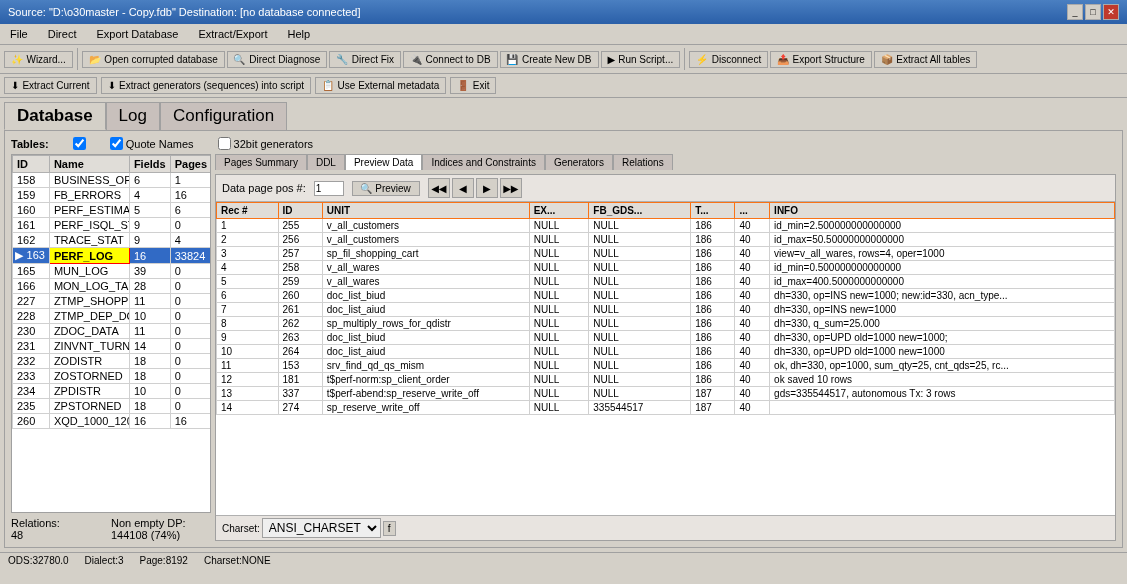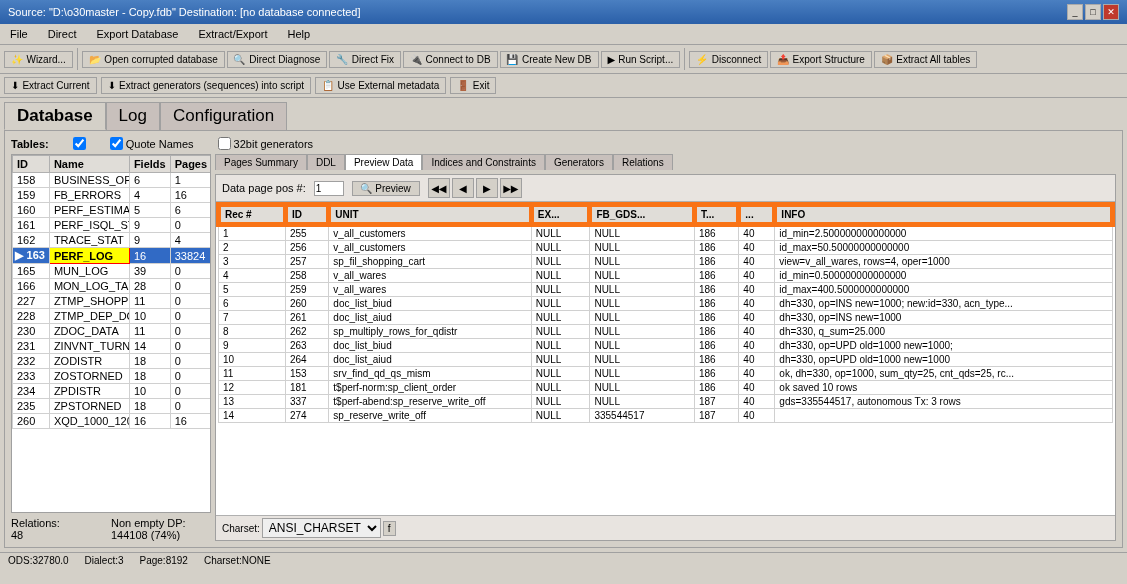--- a/index.html
+++ b/index.html
@@ -223,21 +223,21 @@
       flex: 1;
       overflow: auto;
     }
     .data-grid {
       width: 100%;
       border-collapse: collapse;
       font-size: 10px;
     }
     .data-grid th {
       background: #e0ddd8;
-      border: 5px solid #f97316;
+      border: 1px solid #f97316;
       padding: 2px 4px;
       text-align: left;
       position: sticky;
       top: 0;
       font-weight: bold;
     }
     .data-grid td {
       border: 1px solid #d0d0d0;
       padding: 1px 4px;
       max-width: 120px;
@@ -422,21 +422,21 @@
                   <td>9</td>
                   <td>0</td>
                 </tr>
                 <tr>
                   <td style="padding-left: 4px;">162</td>
                   <td>TRACE_STAT</td>
                   <td>9</td>
                   <td>4</td>
                 </tr>
                 <tr class="selected-row" style="background: rgb(49, 106, 197); color: white;">
-                  <td style="padding-left: 2px; font-weight: bold;">▶ 163</td>
+                  <td style="padding-left: 2px;">▶ 163</td>
                   <td style="background: rgb(255, 255, 0); color: rgb(0, 0, 0); font-weight: bold; border: 1px solid rgb(255, 0, 0);">PERF_LOG</td>
                   <td>16</td>
                   <td>33824</td>
                 </tr>
                 <tr>
                   <td style="padding-left: 4px;">165</td>
                   <td>MUN_LOG</td>
                   <td>39</td>
                   <td>0</td>
                 </tr>

